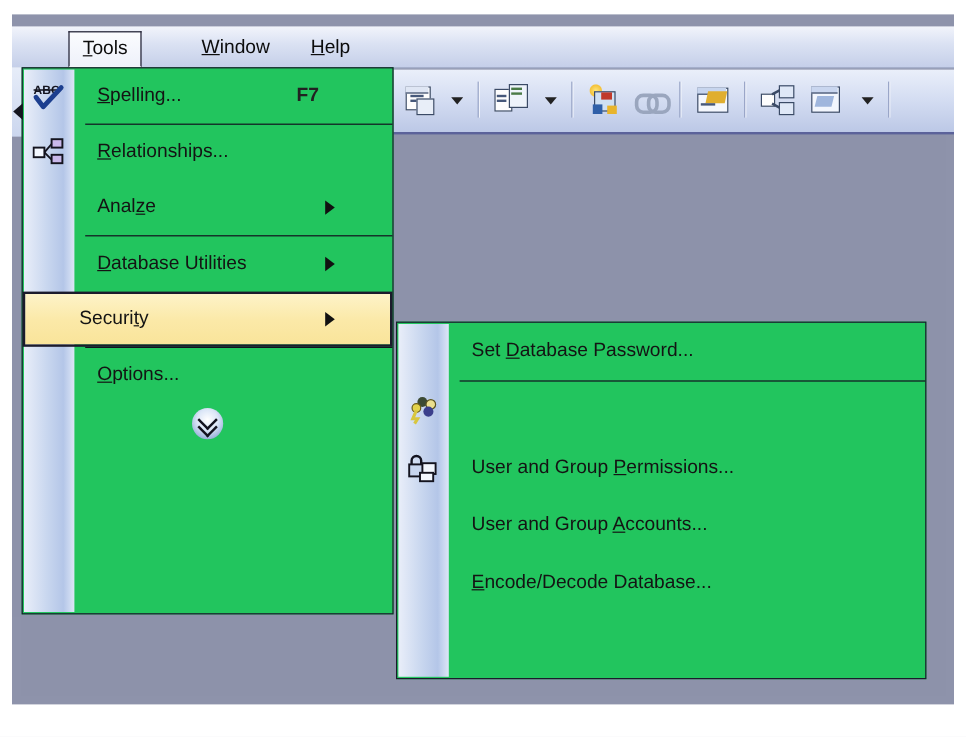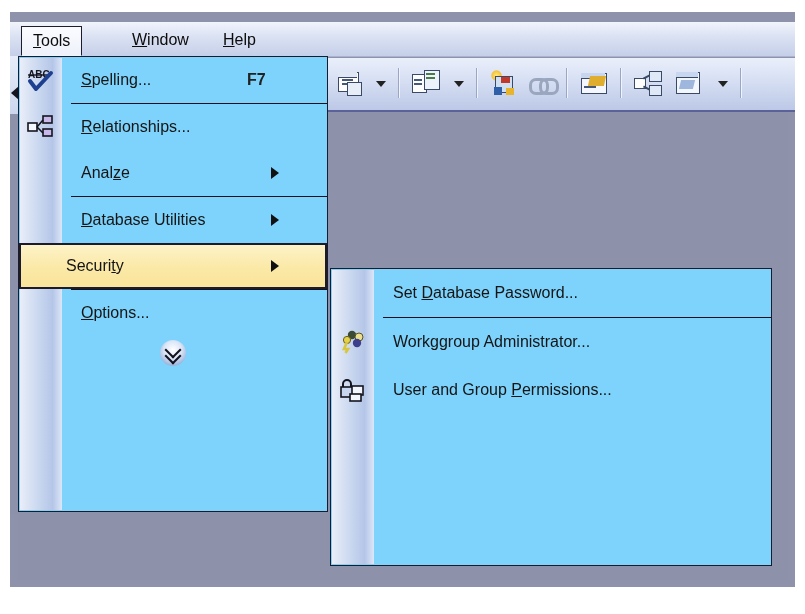--- a/index.html
+++ b/index.html
@@ -37,20 +37,21 @@
   }
   .menubar-item{
     position:absolute;
     top:26px;
     height:27px;
     line-height:27px;
     font-size:16px;
     color:#0c0c0c;
     padding:0 11px;
     white-space:nowrap;
+    margin-left:36px;
   }
   .menubar-item.open{
     background:linear-gradient(to bottom,#fbfcff 0%,#eef1fa 100%);
     border:1px solid #1c1c2e;
     border-bottom-color:#f3f4f9;
     box-sizing:border-box;
     height:30px; line-height:28px;
     z-index:40;
   }
   .mb-tools{left:21px;}
@@ -89,21 +90,21 @@
   
   .doc-s{
     position:absolute;
     background:#fdfdfd;
     border:1px solid #3a4a66;
   }
 
   
   .menu{
     position:absolute;
-    background:#7dd3fc;
+    background:#22c55e;
     border:1px solid #1b1b2c;
     box-sizing:border-box;
     z-index:60;
   }
   .menu-gutter{
     position:absolute;
     left:1px; top:1px; bottom:1px;
     width:42px;
     background:linear-gradient(to right,#e9eef9 0%,#c9d7ef 45%,#b4c6e8 78%,#dde6f7 100%);
   }
@@ -370,32 +371,37 @@
     <div class="mi">
       <span class="mi-icon">
         <svg width="28" height="26" viewBox="0 0 28 26">
           <circle cx="13" cy="6" r="4.2" fill="#3c4a33"></circle>
           <circle cx="20" cy="8" r="4" fill="#eadf8e" stroke="#5a5320" stroke-width="1"></circle>
           <circle cx="18" cy="14" r="4.2" fill="#3b3f8c"></circle>
           <circle cx="8" cy="11" r="3.6" fill="#e3d24a" stroke="#6b5c17" stroke-width="1"></circle>
           <path d="M8 13 L5 20 L9 20 L6.5 24" stroke="#d8c63f" stroke-width="2.6" fill="none"></path>
         </svg>
       </span>
-      <span class="lbl">Workg<span class="ul">g</span>roup Administrator...</span>
     </div>
 
     <div class="mi">
       <span class="mi-icon">
         <svg width="28" height="26" viewBox="0 0 28 26">
           <path d="M4 10 V7 a4 4 0 0 1 8 0 V10" stroke="#14141f" stroke-width="2" fill="none"></path>
           <rect x="2" y="10" width="12" height="10" fill="#c8d6ef" stroke="#14141f" stroke-width="1.6"></rect>
           <rect x="13" y="9" width="11" height="9" fill="#f2f6fd" stroke="#14141f" stroke-width="1.6"></rect>
           <rect x="11" y="17" width="11" height="7" fill="#f2f6fd" stroke="#14141f" stroke-width="1.6"></rect>
         </svg>
       </span>
       <span class="lbl">User and Group <span class="ul">P</span>ermissions...</span>
     </div>
 
-
-
+    <div class="mi">
+      <span class="lbl">User and Group <span class="ul">A</span>ccounts...</span>
+    </div>
+
+
+    <div class="mi">
+      <span class="lbl"><span class="ul">E</span>ncode/Decode Database...</span>
+    </div>
   </div>
 
 </div>
 
 </body></html>

